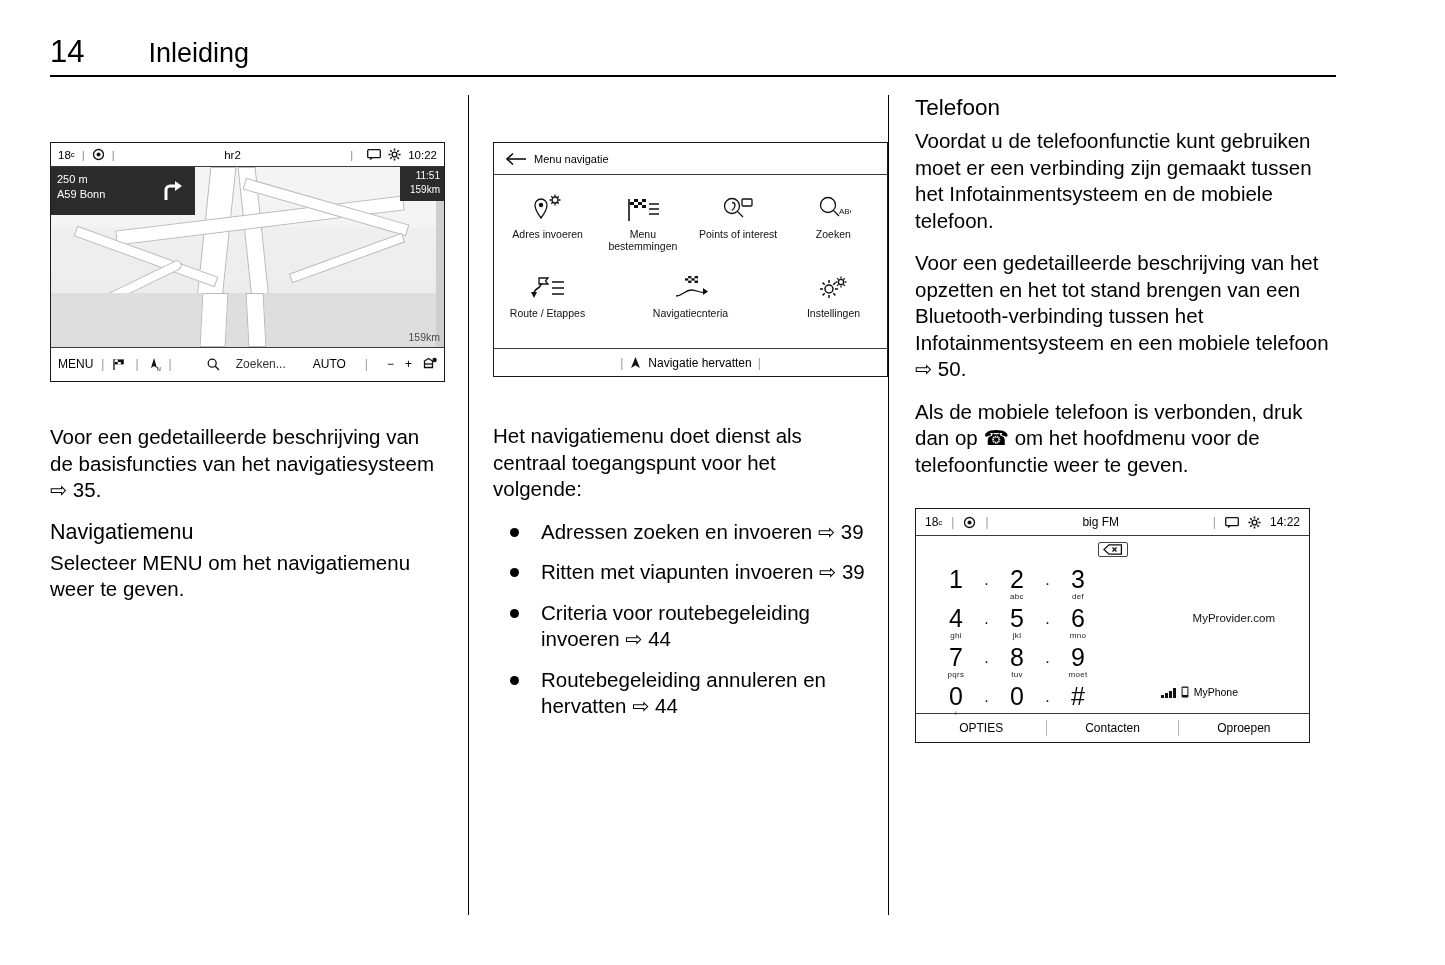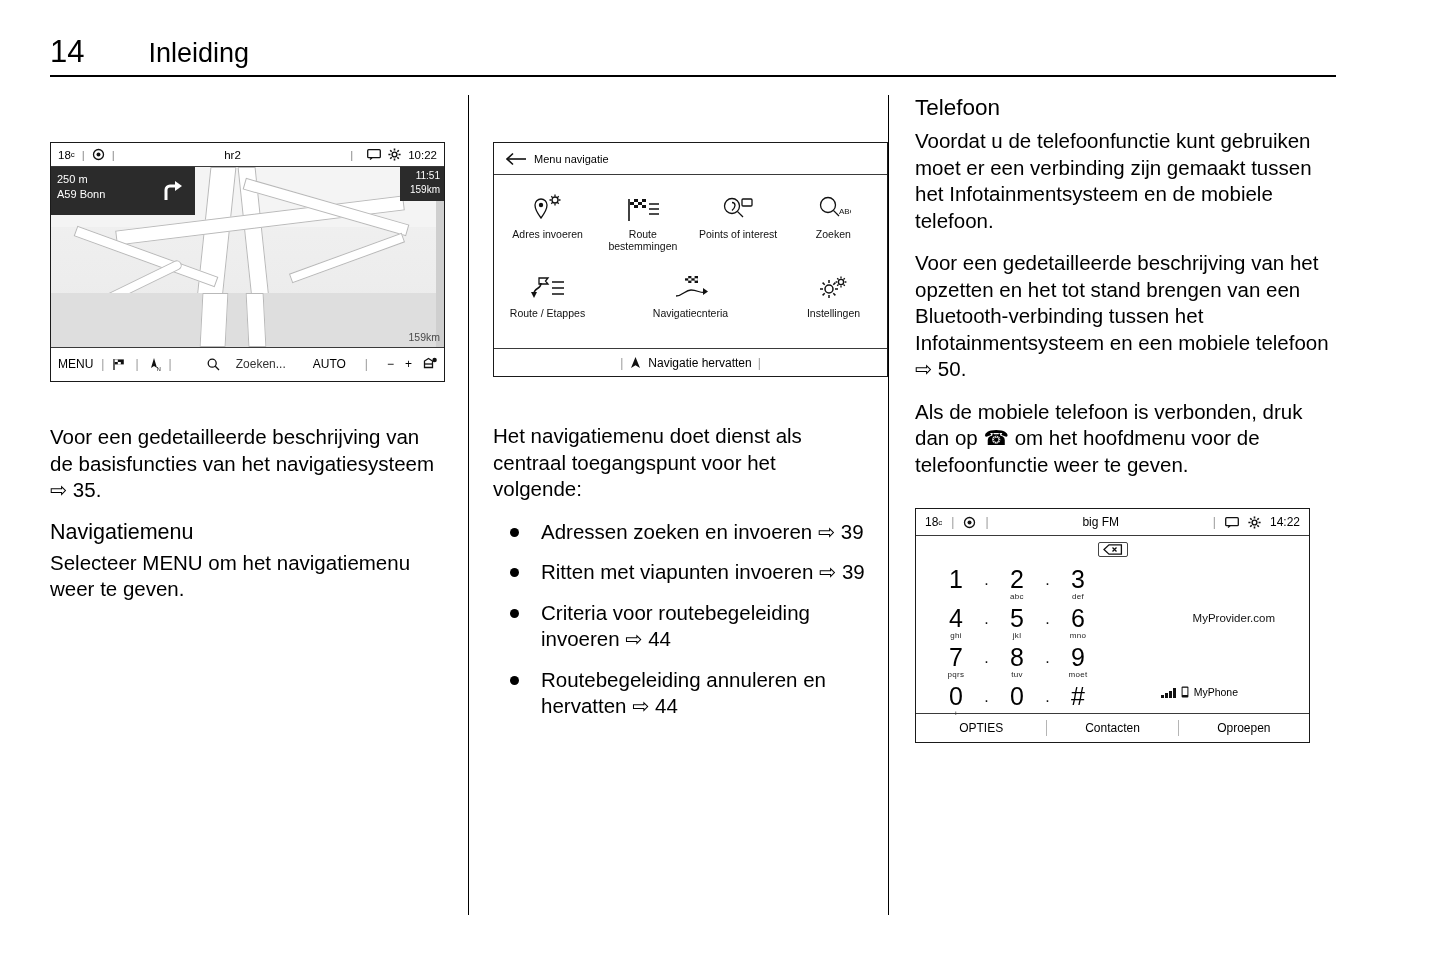--- a/index.html
+++ b/index.html
@@ -349,21 +349,21 @@
                       <rect x="9" y="9" width="4" height="3" fill="#fff"></rect>
                       <rect x="17" y="9" width="4" height="3" fill="#fff"></rect>
                       <rect x="5" y="12" width="4" height="3" fill="#fff"></rect>
                       <rect x="13" y="12" width="4" height="3" fill="#fff"></rect>
                     </g>
                     <g stroke="#111" stroke-width="1.5">
                       <path d="M24 11h10M24 16h10M24 21h10"></path>
                     </g>
                   </svg>
               </div>
-              <div>Route bestemmingen</div>
+              <div>Menu bestemmingen</div>
             </div>
 
             <div class="menu-cell">
               <div class="menu-icon">
                 <svg width="36" height="30" viewBox="0 0 36 30">
                     <circle class="ic" cx="12" cy="13" r="7.5"></circle>
                     <path class="ic" d="M17.6 18.6 23 24" stroke-width="1.8"></path>
                     <path class="ic" d="M12 9.5 a3 3 0 0 1 3 3 c0 2.2 -3 5 -3 5"></path>
                     <rect class="ic" x="22" y="6" width="10" height="7" rx="1"></rect>
                   </svg>

